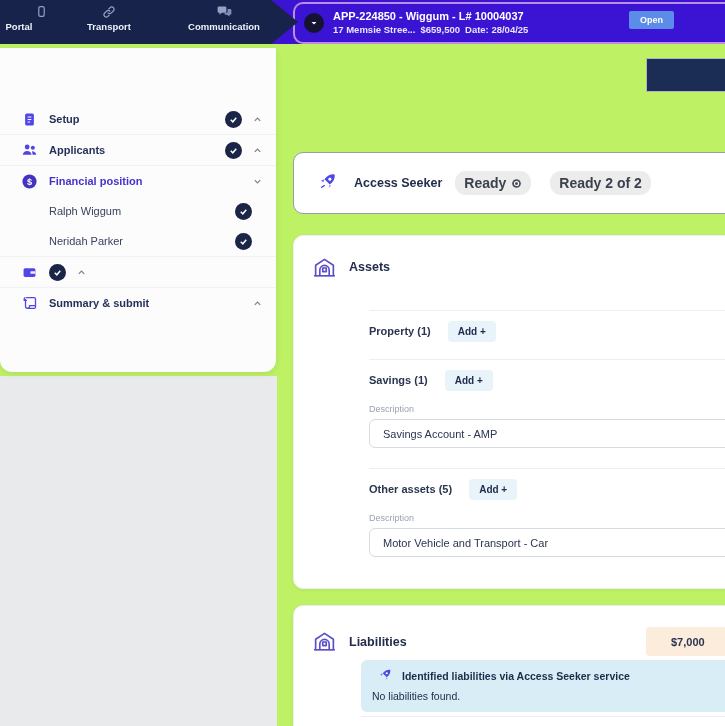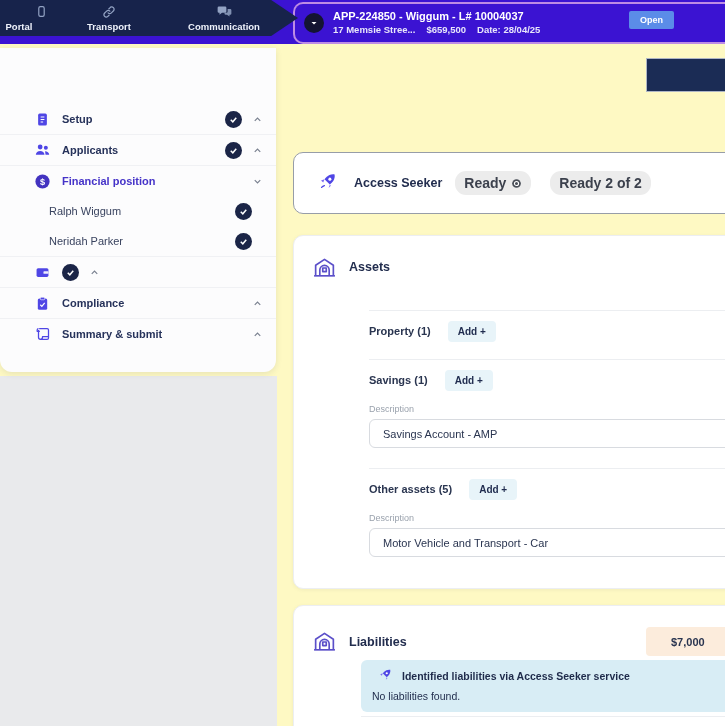--- a/index.html
+++ b/index.html
@@ -1,47 +1,47 @@
 <!DOCTYPE html>
 <html><head>
 <meta charset="utf-8">
 <style>
   html,body{margin:0;padding:0;}
-  .screen{position:relative;width:725px;height:726px;overflow:hidden;background:#fef9c3;
+  .screen{position:relative;width:725px;height:726px;overflow:hidden;background:#bef264;
     font-family:"Liberation Sans",sans-serif;color:#24304f;}
 
   
   .topbar{position:absolute;left:0;top:0;width:725px;height:44px;background:#3b13d2;z-index:5;}
-  .topbar-left{position:absolute;left:0;top:0;width:298px;height:36px;background:#17234b;
+  .topbar-left{position:absolute;left:0;top:0;width:298px;height:44px;background:#17234b;
     clip-path:polygon(0 0,91% 0,100% 50%,91% 100%,0 100%);z-index:7;}
   .navitem{position:absolute;top:4px;display:flex;flex-direction:column;align-items:center;cursor:pointer;}
   .navitem .nicon{height:15px;display:flex;align-items:center;color:#93a3c4;}
   .navitem .nlabel{font-size:9.5px;font-weight:bold;color:#eef2fb;margin-top:2px;white-space:nowrap;}
   .nav-portal{left:-16px;width:70px;}
   .nav-portal .nicon{margin-left:44px;}
   .nav-docs{left:74px;width:70px;}
   .nav-comm{left:184px;width:80px;}
 
   .apphdr{position:absolute;left:293px;top:2px;right:-8px;height:38px;border:2px solid #bd8ce4;
     border-right:none;border-radius:10px 0 0 10px;background:#3b13d2;z-index:6;
     display:flex;align-items:center;padding-left:9px;cursor:pointer;}
   .caretbtn{width:20px;height:20px;border-radius:50%;background:#141432;display:flex;align-items:center;
     justify-content:center;flex:0 0 auto;margin-right:9px;cursor:pointer;}
   .apphdr-text{display:flex;flex-direction:column;justify-content:center;line-height:1.25;}
   .apphdr-title{font-size:11px;font-weight:bold;color:#ffffff;white-space:nowrap;}
-  .apphdr-sub{font-size:9.5px;font-weight:bold;color:#e8e6fb;display:flex;gap:11px;white-space:nowrap;}
+  .apphdr-sub{font-size:9.5px;font-weight:bold;color:#e8e6fb;display:flex;gap:5px;white-space:nowrap;}
   .open-btn{position:absolute;right:51px;top:11px;background:#5b8ce8;color:#fff;font-size:9px;
     font-weight:bold;padding:4px 11px;border-radius:2px;border:none;cursor:pointer;z-index:8;
     font-family:"Liberation Sans",sans-serif;}
 
   
   .sidebar{position:absolute;left:0;top:48px;width:276px;height:324px;background:#fcfcfd;
     border-radius:0 0 12px 12px;box-shadow:0 2px 6px rgba(30,40,70,.10);z-index:4;padding-top:56px;box-sizing:border-box;}
   .leftlower{position:absolute;left:0;top:376px;width:277px;bottom:0;background:#e9eaec;z-index:1;}
-  .srow{height:30px;display:flex;align-items:center;padding:0 13px 0 34px;cursor:pointer;}
+  .srow{height:30px;display:flex;align-items:center;padding:0 13px 0 21px;cursor:pointer;}
   .srow.sep{border-top:1px solid #f0f1f4;}
   .srow .sicon{width:17px;height:17px;flex:0 0 auto;margin-right:11px;display:flex;align-items:center;justify-content:center;}
   .srow .slabel{font-size:11px;font-weight:bold;color:#26325a;flex:1 1 auto;white-space:nowrap;}
   .srow.active .slabel{color:#4533c8;}
   .srow.sub{padding-left:49px;}
   .srow.sub .slabel{font-weight:normal;color:#39435f;}
   .checkdot{width:17px;height:17px;border-radius:50%;background:#1b2547;display:flex;align-items:center;
     justify-content:center;flex:0 0 auto;}
   .chev{width:12px;height:12px;margin-left:9px;flex:0 0 auto;display:flex;align-items:center;justify-content:center;cursor:pointer;}
   .srow.sub .checkdot{margin-right:11px;}
@@ -223,36 +223,20 @@
             <polyline points="6,12.5 10.5,17 18,8"></polyline>
           </svg>
       </span>
       <span class="chev">
         <svg width="11" height="11" viewBox="0 0 24 24" fill="none" stroke="#79808f" stroke-width="2.6">
             <polyline points="6,15 12,9 18,15"></polyline>
           </svg>
       </span>
     </div>
 
-    <div class="srow sep">
-      <span class="sicon">
-        <svg width="15" height="17" viewBox="0 0 24 24">
-            <rect x="4.5" y="4" width="15" height="18" rx="2.5" fill="#4f46e5"></rect>
-            <rect x="8.5" y="2" width="7" height="4" rx="1.5" fill="#4f46e5" stroke="#fff"></rect>
-            <path d="M8.5 14l2.5 2.5 4.5-5.5" stroke="#fff" stroke-width="1.9" fill="none"></path>
-          </svg>
-      </span>
-      <span class="slabel">Compliance</span>
-      <span class="checkdot" style="visibility:hidden"></span>
-      <span class="chev">
-        <svg width="11" height="11" viewBox="0 0 24 24" fill="none" stroke="#79808f" stroke-width="2.6">
-            <polyline points="6,15 12,9 18,15"></polyline>
-          </svg>
-      </span>
-    </div>
 
     <div class="srow sep">
       <span class="sicon">
         <svg width="17" height="16" viewBox="0 0 24 24" fill="none" stroke="#4f46e5" stroke-width="1.9" stroke-linejoin="round">
             <path d="M7 4h12a2 2 0 012 2v12a2 2 0 01-2 2H9a3 3 0 01-3-3V6"></path>
             <path d="M6 4a2 2 0 00-2 2v2h4"></path>
             <path d="M9 20a3 3 0 003-3v-1h9"></path>
           </svg>
       </span>
       <span class="slabel">Summary &amp; submit</span>

